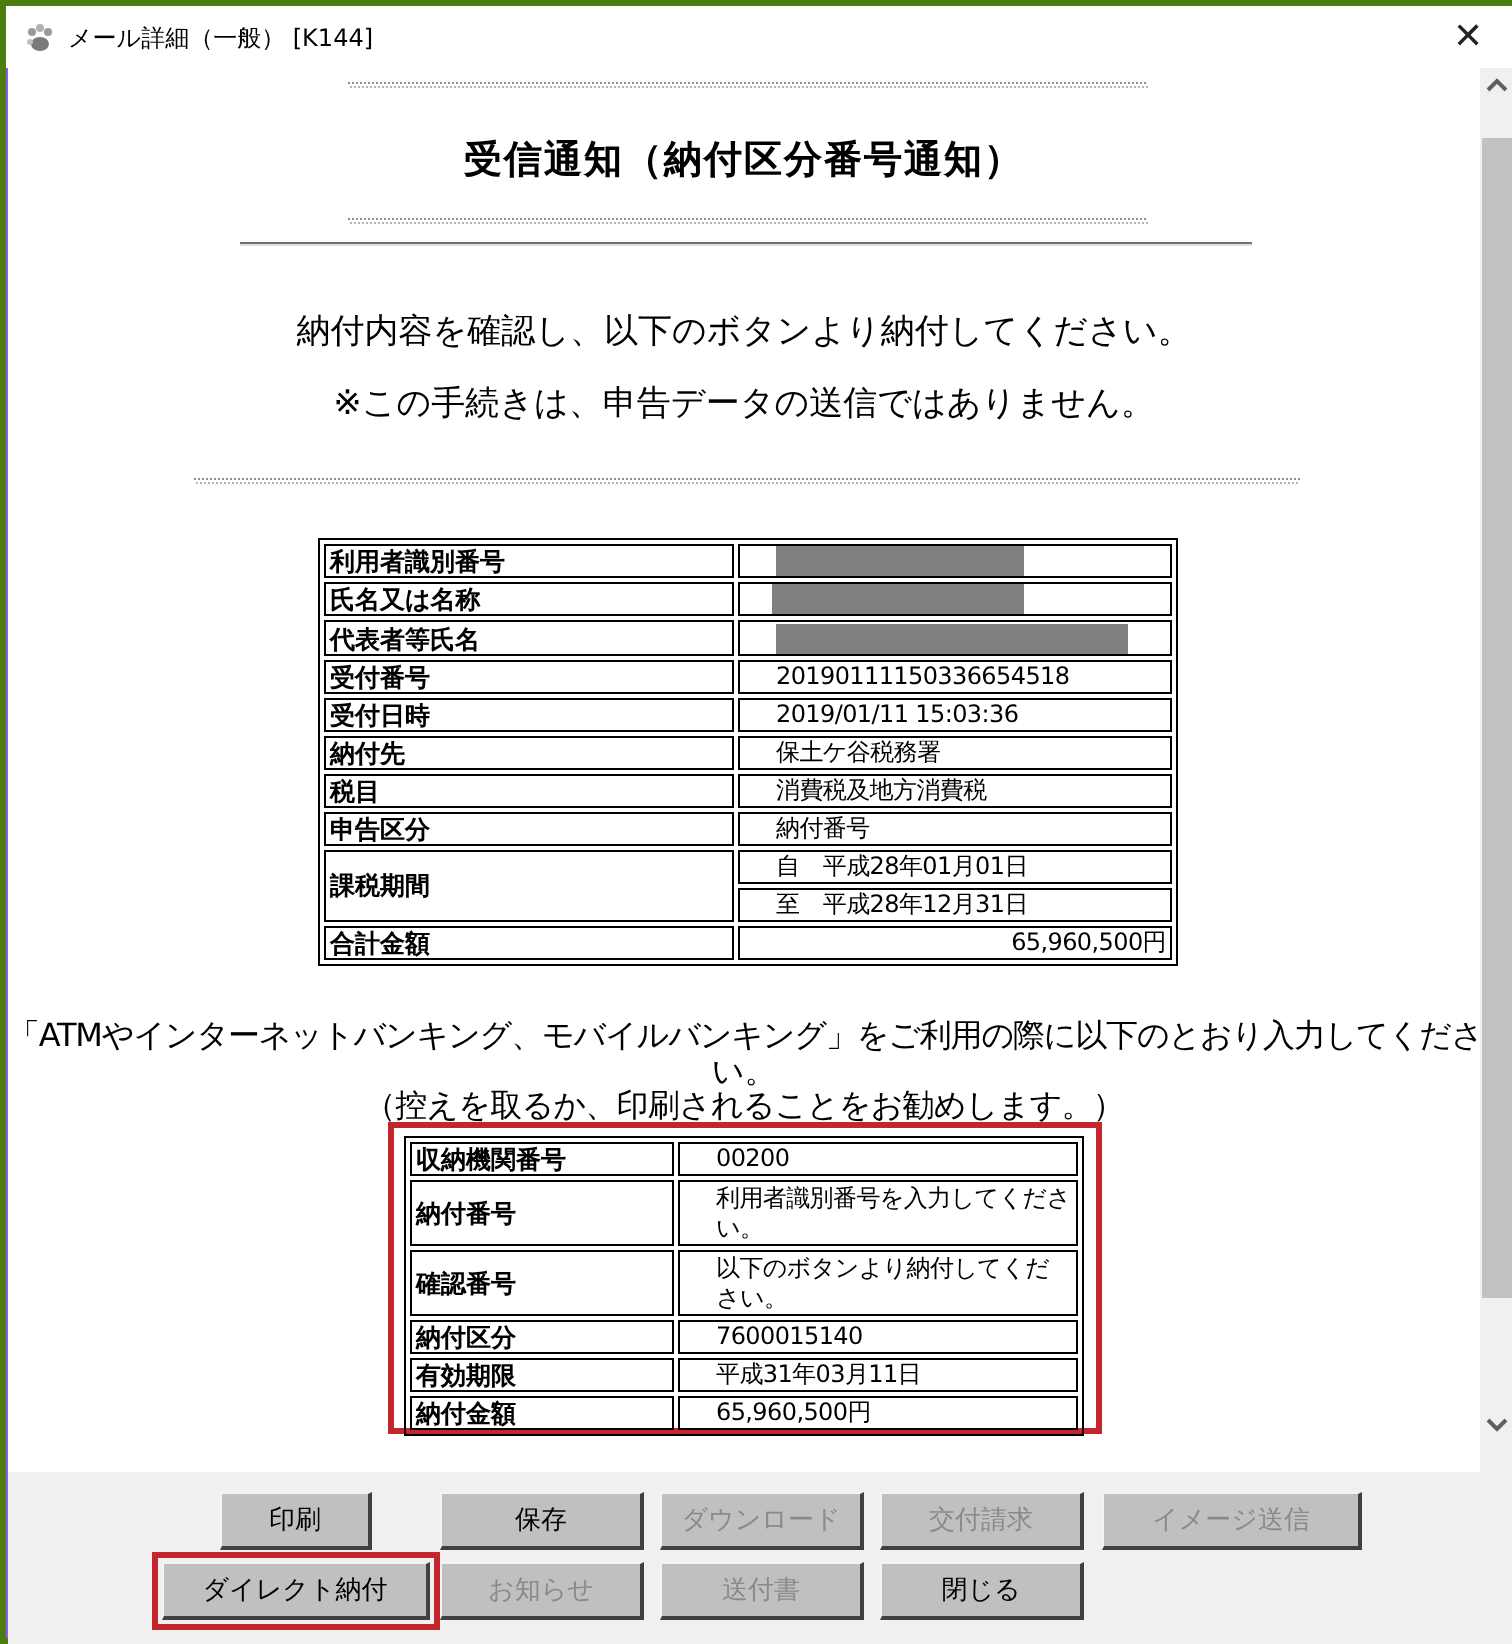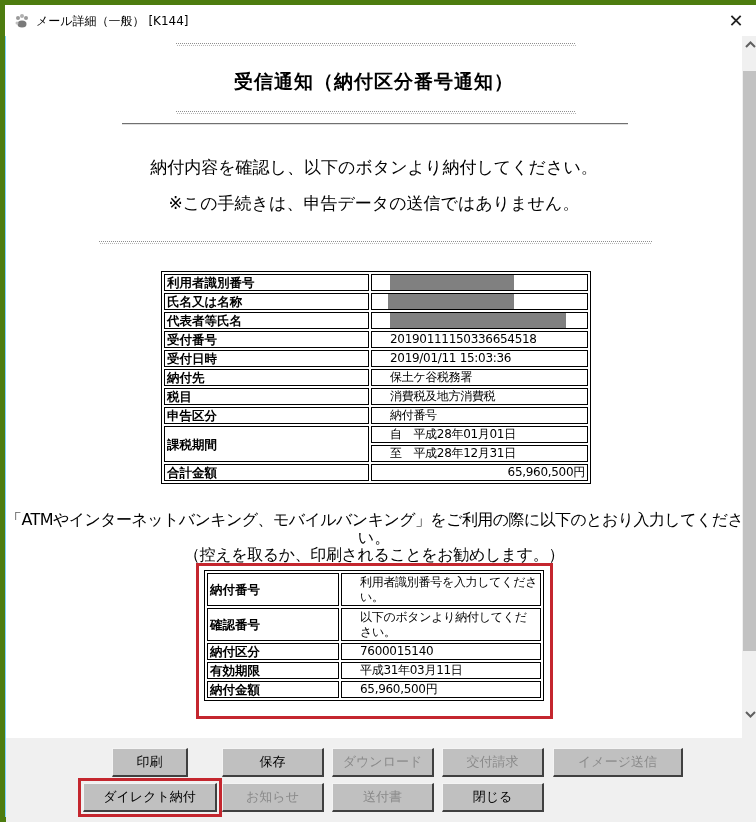--- a/index.html
+++ b/index.html
@@ -1,19 +1,19 @@
 <!DOCTYPE html>
 <html><head>
 <meta charset="utf-8">
 <style>
   * { box-sizing: border-box; margin: 0; padding: 0; }
   html, body { width: 756px; height: 822px; overflow: hidden; background: #ffffff; }
   body { font-family: "DejaVu Sans", "Liberation Sans", sans-serif; color: #000; position: relative; }
 
-  .window { position: absolute; left: 0; top: 0; width: 756px; height: 822px; border: 5px solid #4d7c0f; background: #7dd3fc; }
+  .window { position: absolute; left: 0; top: 0; width: 756px; height: 822px; border: 3px solid #4d7c0f; background: #8b5cf6; }
   .titlebar { position: absolute; left: 0; top: 0; width: 754px; height: 31px; background: #fff; }
   .title-icon { position: absolute; left: 9px; top: 8px; width: 16px; height: 16px; }
   .title-text { position: absolute; left: 31px; top: 8px; font-size: 12px; color: #000; white-space: nowrap; }
   .close-btn { position: absolute; right: 0; top: 0; width: 46px; height: 30px; display: flex; align-items: center; justify-content: center; font-size: 18px; color: #222; cursor: pointer; }
 
   .content { position: absolute; left: 1px; top: 31px; width: 736px; height: 702px; background: #fff; overflow: hidden; }
 
   .dotline { position: absolute; height: 2px; background-image: repeating-linear-gradient(90deg, #8f8f8f 0 1px, transparent 1px 2px); }
   .dotline.double { height: 3px; background-image: repeating-linear-gradient(90deg, #8f8f8f 0 1px, transparent 1px 2px), repeating-linear-gradient(90deg, transparent 0 1px, #b5b5b5 1px 2px); background-size: 100% 1px, 100% 1px; background-position: 0 0, 0 2px; background-repeat: no-repeat; }
 
@@ -129,20 +129,24 @@
     </tbody>
       </table>
 
     <div class="atm1">「ATMやインターネットバンキング、モバイルバンキング」をご利用の際に以下のとおり入力してくださ</div>
     <div class="atm2">い。</div>
     <div class="atm3">（控えを取るか、印刷されることをお勧めします。）</div>
 
     <div class="redbox">
       <table class="info t2">
         <tbody>
+            <tr>
+          <td class="key">収納機関番号</td>
+          <td class="val">00200</td>
+        </tr>
         <tr>
           <td class="key" style="height:33px;">納付番号</td>
           <td class="val" style="height:33px;">利用者識別番号を入力してください。</td>
         </tr>
         <tr>
           <td class="key" style="height:33px;">確認番号</td>
           <td class="val" style="height:33px;">以下のボタンより納付してください。</td>
         </tr>
         <tr>
           <td class="key">納付区分</td>

